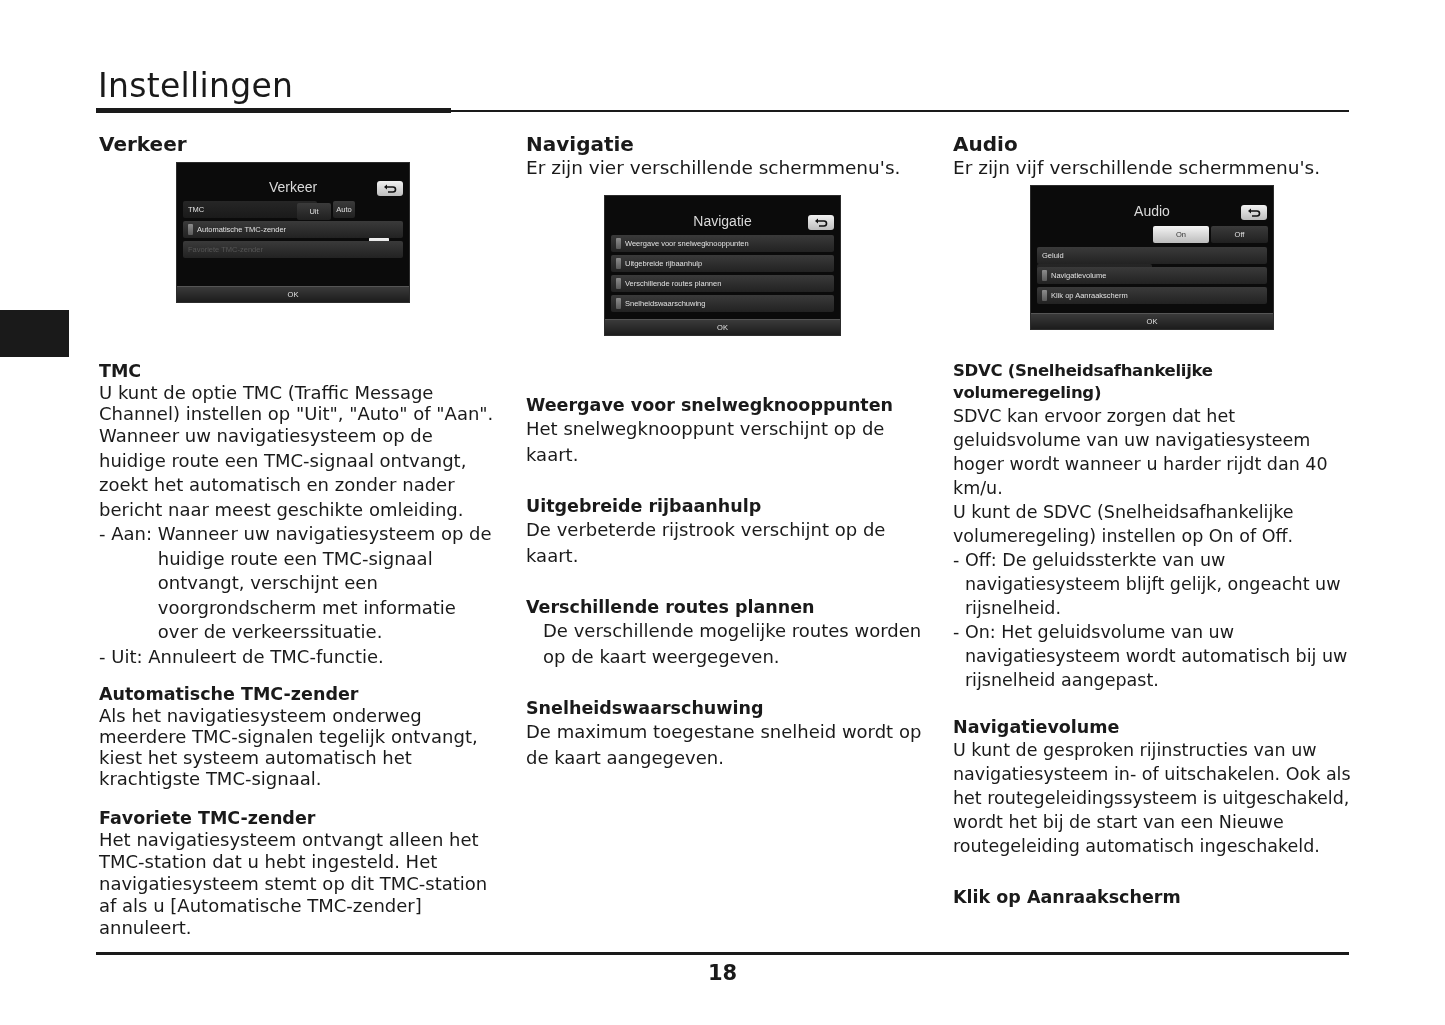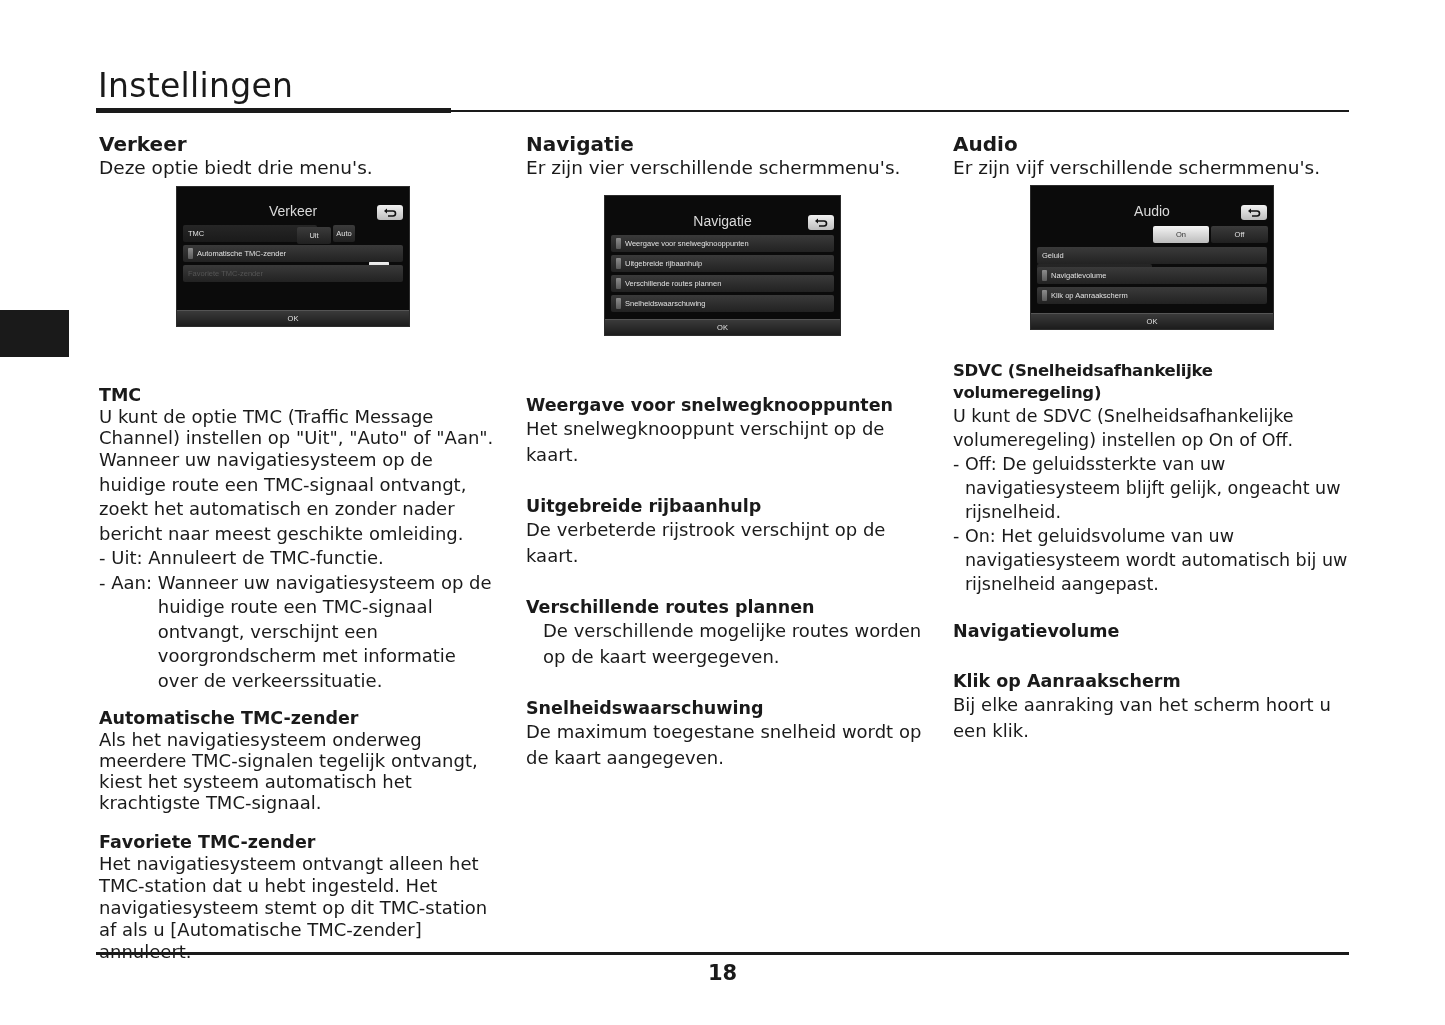--- a/index.html
+++ b/index.html
@@ -47,21 +47,20 @@
 </head>
 <body>
 
 <div class="title">Instellingen</div>
 <div class="title-rule-thick"></div>
 <div class="title-rule-thin"></div>
 <div class="side-tab"></div>
 
 <div class="col col-1">
   <h2>Verkeer</h2>
-  <p class="intro">Deze optie biedt drie menu's.</p>
 
   <div style="height:186px; position:relative;">
     <div class="screen" style="left:77px; top:6px; width:234px; height:141px;">
       <div class="scr-title" style="top:16px;">Verkeer</div>
       <div class="back-btn" style="top:18px;">
         <svg viewBox="0 0 14 10">
             <path d="M3 3 H10 a2.5 2.5 0 0 1 0 5 H5" fill="none" stroke="#111" stroke-width="1.6"></path>
             <path d="M1 3 L4 0.5 L4 5.5 Z" fill="#111"></path>
           </svg>
       </div>
@@ -82,26 +81,26 @@
     </div>
   </div>
 
   <div style="margin-top:18px;">
     <div class="sub">TMC</div>
     <p class="body dense">U kunt de optie TMC (Traffic Message Channel) instellen op "Uit", "Auto" of "Aan".</p>
     <div class="dash-item">
       <span class="txt">Wanneer uw navigatiesysteem op de huidige route een TMC-signaal ontvangt, zoekt het automatisch en zonder nader bericht naar meest geschikte omleiding.</span>
     </div>
     <div class="dash-item">
+      <span class="lead">- Aan: </span>
+      <span class="txt">Wanneer uw navigatiesysteem op de huidige route een TMC-signaal ontvangt, verschijnt een voorgrondscherm met informatie over de verkeerssituatie.</span>
+    </div>
+    <div class="dash-item">
       <span class="lead">- Uit: </span>
       <span class="txt">Annuleert de TMC-functie.</span>
-    </div>
-    <div class="dash-item">
-      <span class="lead">- Aan: </span>
-      <span class="txt">Wanneer uw navigatiesysteem op de huidige route een TMC-signaal ontvangt, verschijnt een voorgrondscherm met informatie over de verkeerssituatie.</span>
     </div>
   </div>
 
   <div style="margin-top:14px;">
     <div class="sub">Automatische TMC-zender</div>
     <p class="body dense">Als het navigatiesysteem onderweg meerdere TMC-signalen tegelijk ontvangt, kiest het systeem automatisch het krachtigste TMC-signaal.</p>
   </div>
 
   <div style="margin-top:18px;">
     <div class="sub">Favoriete TMC-zender</div>
@@ -188,35 +187,36 @@
       <div class="row" style="top:101px;">
         <span class="chk"></span>
         <span>Klik op Aanraakscherm</span>
       </div>
       <div class="ok-btn">OK</div>
     </div>
   </div>
 
   <div style="margin-top:10px;">
     <div class="sub" style="font-size:16.5px; letter-spacing:-0.3px;">SDVC (Snelheidsafhankelijke volumeregeling)</div>
+    <p class="body" style="font-size:17.5px;">SDVC kan ervoor zorgen dat het geluidsvolume van uw navigatiesysteem hoger wordt wanneer u harder rijdt dan 40 km/u.</p>
     <p class="body" style="font-size:17.5px;">U kunt de SDVC (Snelheidsafhankelijke volumeregeling) instellen op On of Off.</p>
     <div class="dash-item" style="font-size:17.5px; line-height:24px;">
       <span class="lead">- </span>
       <span class="txt">Off: De geluidssterkte van uw navigatiesysteem blijft gelijk, ongeacht uw rijsnelheid.</span>
     </div>
     <div class="dash-item" style="font-size:17.5px; line-height:24px;">
       <span class="lead">- </span>
       <span class="txt">On: Het geluidsvolume van uw navigatiesysteem wordt automatisch bij uw rijsnelheid aangepast.</span>
     </div>
   </div>
 
   <div style="margin-top:24px;">
     <div class="sub">Navigatievolume</div>
+    <p class="body" style="font-size:17.5px;">U kunt de gesproken rijinstructies van uw navigatiesysteem in- of uitschakelen. Ook als het routegeleidingssysteem is uitgeschakeld, wordt het bij de start van een Nieuwe routegeleiding automatisch ingeschakeld.</p>
   </div>
 
   <div style="margin-top:28px;">
     <div class="sub">Klik op Aanraakscherm</div>
-    <p class="body" style="line-height:26px;">Bij elke aanraking van het scherm hoort u een klik.</p>
   </div>
 </div>
 
 <div class="bottom-rule"></div>
 <div class="page-number">18</div>
 
 </body></html>

